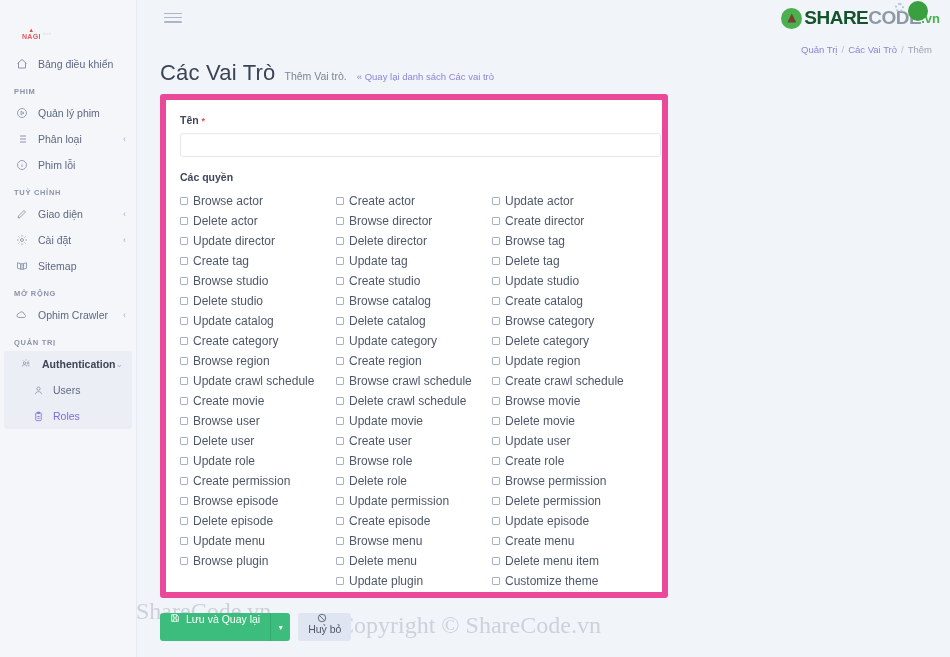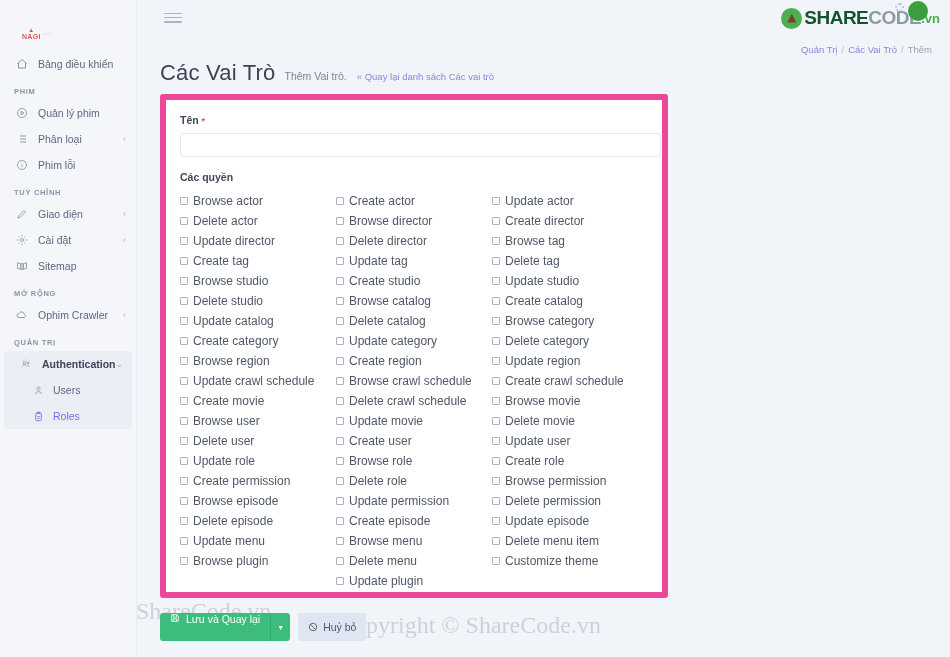--- a/index.html
+++ b/index.html
@@ -158,20 +158,21 @@
   #save-caret {
     width: 20px; height: 28px; background: #3cbd7d; border: none;
     border-left: 1px solid #35ab71; border-radius: 0 3px 3px 0; color: #fff;
     font-size: 8px; cursor: pointer; display:flex; align-items:center; justify-content:center;
   }
   #cancel-btn {
     display: flex; align-items: center; height: 28px; background: #dfe6f1;
     border: none; border-radius: 3px; color: #4e5769; font-size: 10.5px;
     padding: 0 10px; margin-left: 8px; cursor: pointer;
     font-family: "Liberation Sans", sans-serif;
+    flex-direction: column;
   }
   #cancel-btn .ico { margin-right: 5px; font-size: 10px; }
 
   svg { display: block; }
 </style>
 </head>
 <body>
 
 <div id="sidebar">
 
@@ -560,20 +561,24 @@
         <div class="perm-row">
           <span class="cb"></span>
           <span>Delete permission</span>
         </div>
         <div class="perm-row">
           <span class="cb"></span>
           <span>Update episode</span>
         </div>
         <div class="perm-row">
           <span class="cb"></span>
+          <span>Create menu</span>
+        </div>
+        <div class="perm-row">
+          <span class="cb"></span>
           <span>Delete menu item</span>
         </div>
         <div class="perm-row">
           <span class="cb"></span>
           <span>Customize theme</span>
         </div>
       </div>
   </div>
 </div>
 

